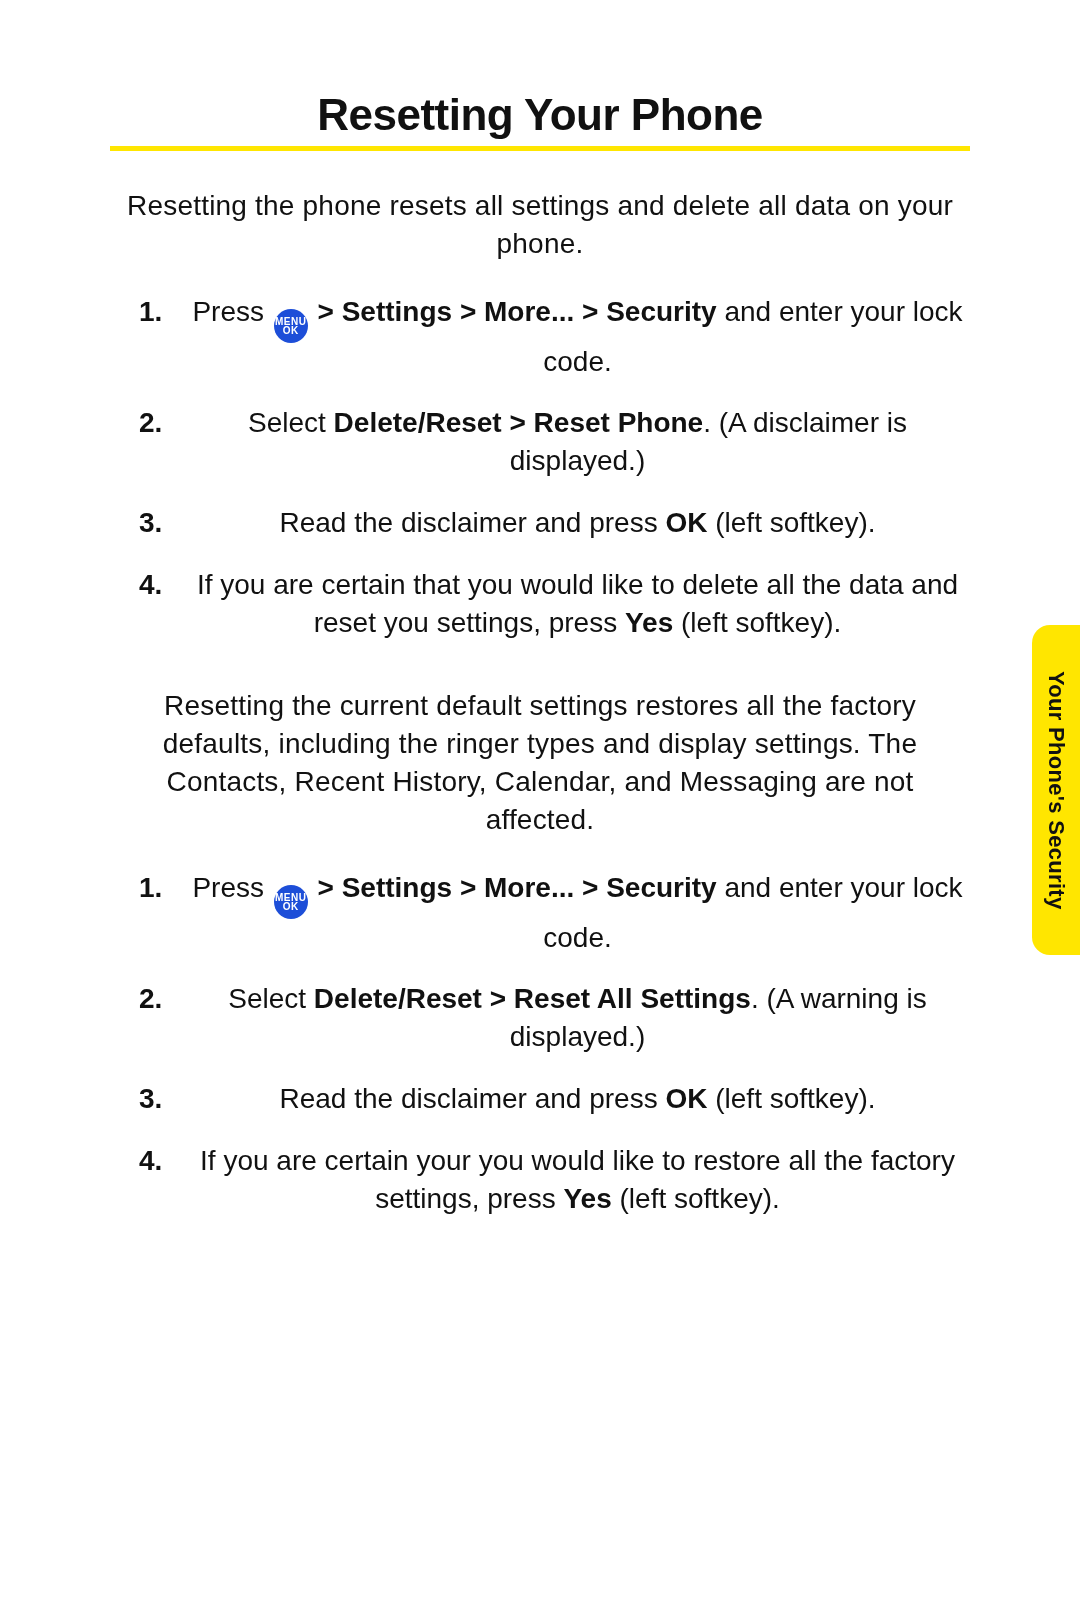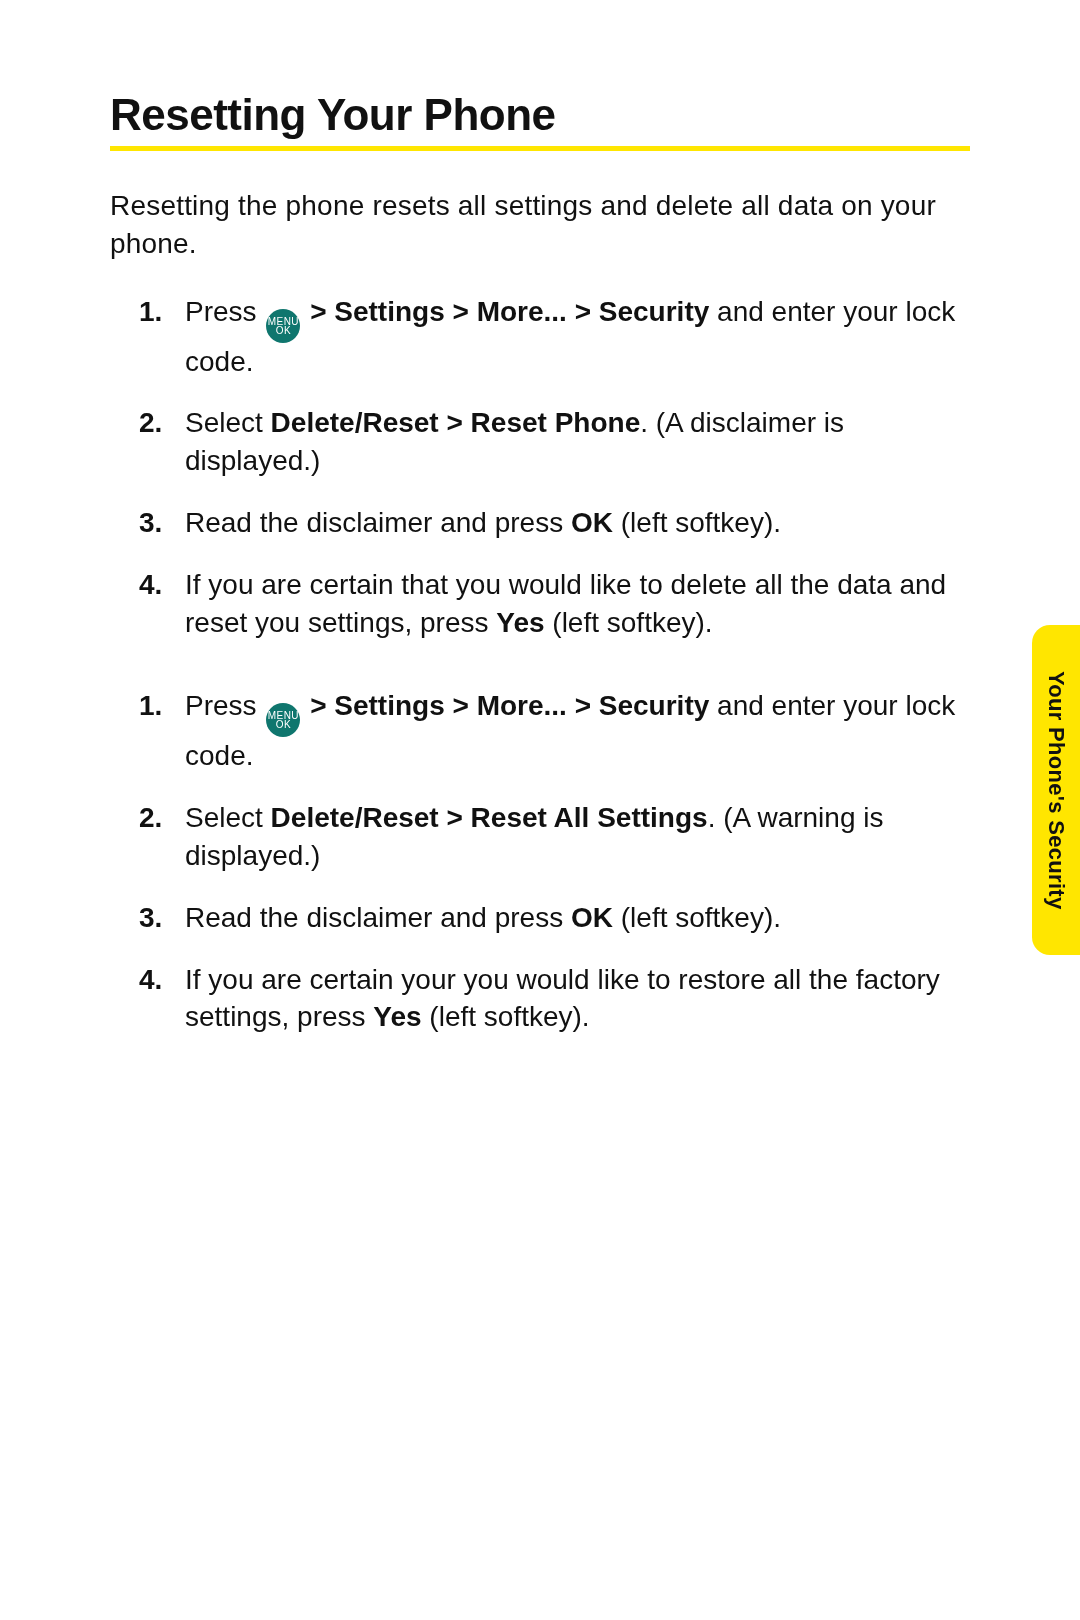--- a/index.html
+++ b/index.html
@@ -1,15 +1,15 @@
 <!DOCTYPE html>
 <html><head>
 <meta charset="utf-8">
 <style>
-  * { box-sizing: border-box; margin: 0; padding: 0; }
+  * { box-sizing: border-box; margin: 0; padding: 0; text-align: center; }
   html, body { width: 1080px; height: 1620px; background: #fff; font-family: "Segoe UI", "Helvetica Neue", Arial, sans-serif; color: #111; }
   .page {
     position: relative;
     width: 1080px;
     height: 1620px;
     padding: 90px 110px 0 110px;
   }
   .heading {
     font-size: 44px;
     font-weight: 700;
@@ -45,28 +45,28 @@
     left: -46px;
     top: 0;
     font-weight: 700;
   }
   .menu-icon {
     display: inline-flex;
     vertical-align: -4px;
     width: 34px;
     height: 34px;
     border-radius: 50%;
-    background: #0f766e;
+    background: #1d4ed8;
     color: #fff;
     align-items: center;
     justify-content: center;
     flex-direction: column;
     line-height: 0.9;
     font-size: 10px;
-    font-weight: 400;
+    font-weight: 700;
     margin: 0 2px;
   }
   .menu-icon .t1 { font-size: 10px; letter-spacing: 0.5px; }
   .menu-icon .t2 { font-size: 10px; letter-spacing: 0.5px; }
   .bold { font-weight: 700; margin-top: 45px; }
   .side-tab {
     position: absolute;
     right: 0;
     top: 625px;
     width: 48px;
@@ -106,20 +106,21 @@
   <ol class="steps" id="steps1">
       <li><span>Press </span><span class="menu-icon">
           <span class="t1">MENU</span>
           <span class="t2">OK</span>
         </span><span class="bold"> &gt; Settings &gt; More... &gt; Security</span><span> and enter your lock code.</span></li>
       <li><span>Select </span><span class="bold">Delete/Reset &gt; Reset Phone</span><span>. (A disclaimer is displayed.)</span></li>
       <li><span>Read the disclaimer and press </span><span class="bold">OK</span><span> (left softkey).</span></li>
       <li><span>If you are certain that you would like to delete all the data and reset you settings, press </span><span class="bold">Yes</span><span> (left softkey).</span></li>
     </ol>
 
+  <p class="intro">Resetting the current default settings restores all the factory defaults, including the ringer types and display settings. The Contacts, Recent History, Calendar, and Messaging are not affected.</p>
   <ol class="steps" id="steps2">
       <li><span>Press </span><span class="menu-icon">
           <span class="t1">MENU</span>
           <span class="t2">OK</span>
         </span><span class="bold"> &gt; Settings &gt; More... &gt; Security</span><span> and enter your lock code.</span></li>
       <li><span>Select </span><span class="bold">Delete/Reset &gt; Reset All Settings</span><span>. (A warning is displayed.)</span></li>
       <li><span>Read the disclaimer and press </span><span class="bold">OK</span><span> (left softkey).</span></li>
       <li><span>If you are certain your you would like to restore all the factory settings, press </span><span class="bold">Yes</span><span> (left softkey).</span></li>
     </ol>
 

